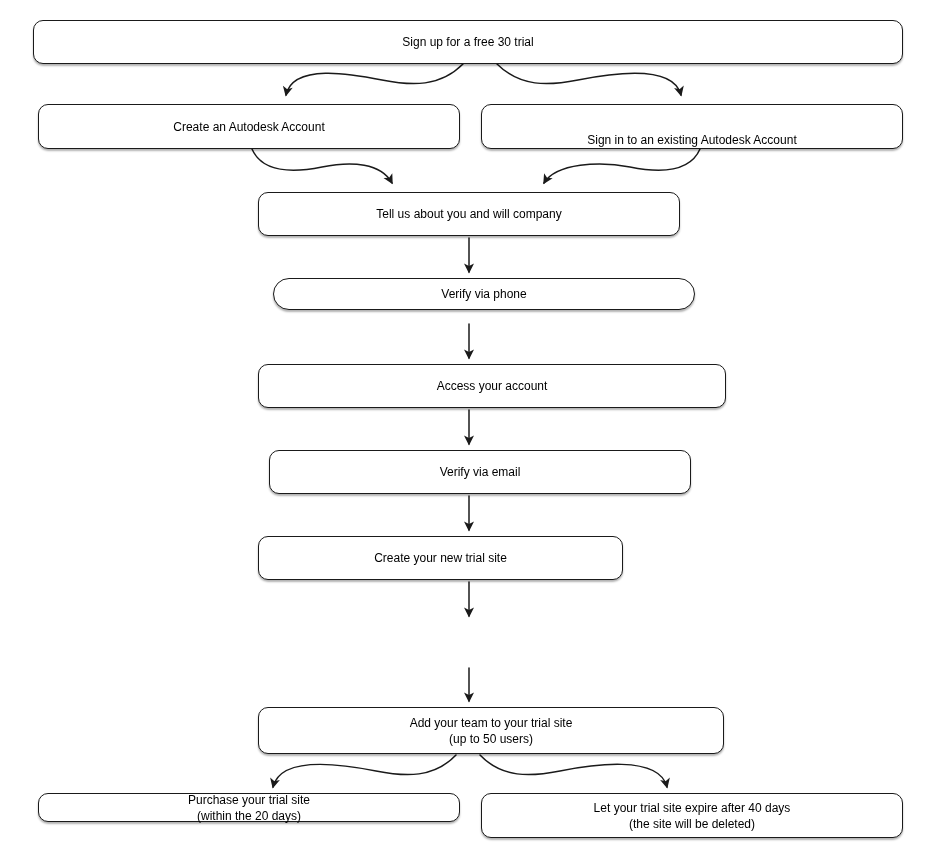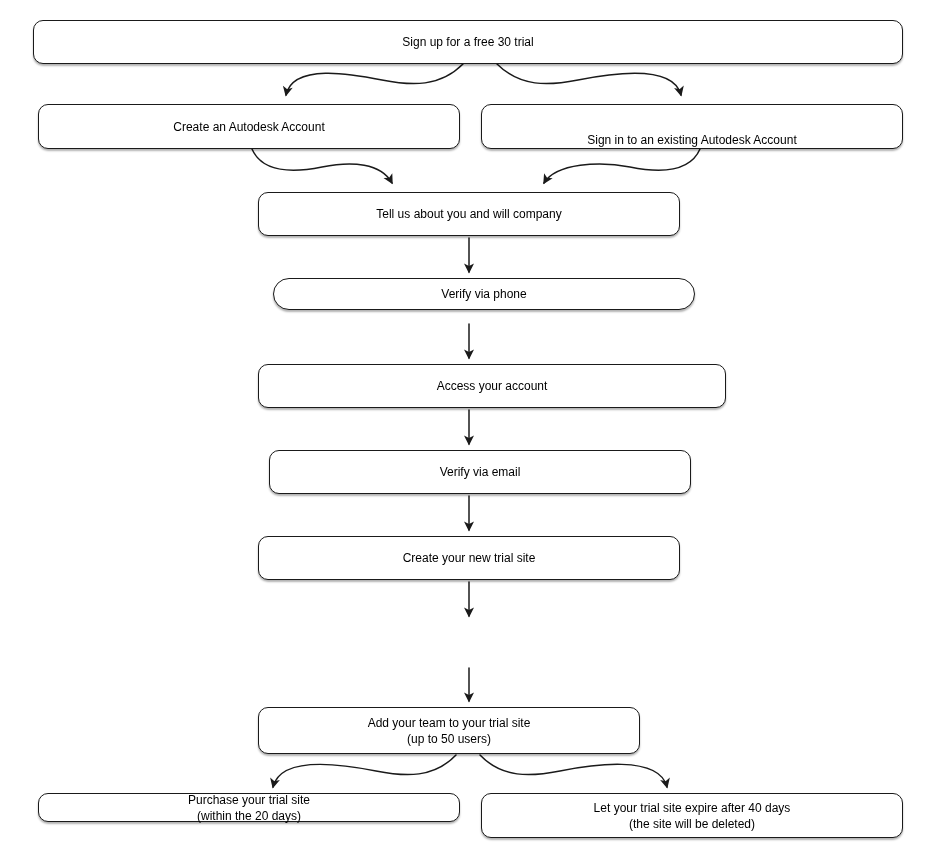--- a/index.html
+++ b/index.html
@@ -92,26 +92,26 @@
   </div>
 
   <div class="node" style="left:258px; top:364px; width:468px; height:44px;">
     <span>Access your account</span>
   </div>
 
   <div class="node" style="left:258px; top:450px; width:422px; height:44px;margin-left:11px;">
     <span>Verify via email</span>
   </div>
 
-  <div class="node" style="left:258px; top:536px; width:422px; height:44px;align-items:center;">
+  <div class="node" style="left:258px; top:536px; width:365px; height:44px;align-items:center;">
     <span>Create your new trial site</span>
   </div>
 
 
-  <div class="node" style="left:258px; top:707px; width:382px; height:47px;">
+  <div class="node" style="left:258px; top:707px; width:466px; height:47px;">
     <span>Add your team to your trial site</span>
     <span>(up to 50 users)</span>
   </div>
 
   <div class="node" style="left:38px; top:793px; width:422px; height:29px;">
     <span>Purchase your trial site</span>
     <span>(within the 20 days)</span>
   </div>
 
   <div class="node" style="left:481px; top:793px; width:422px; height:45px;">

